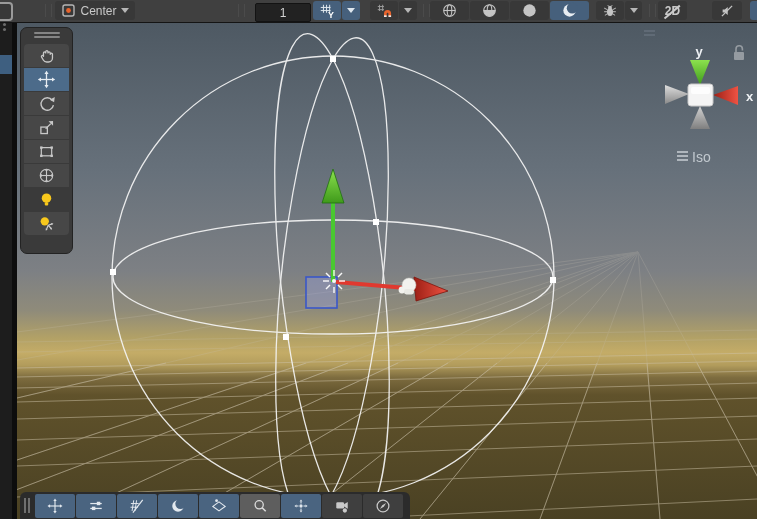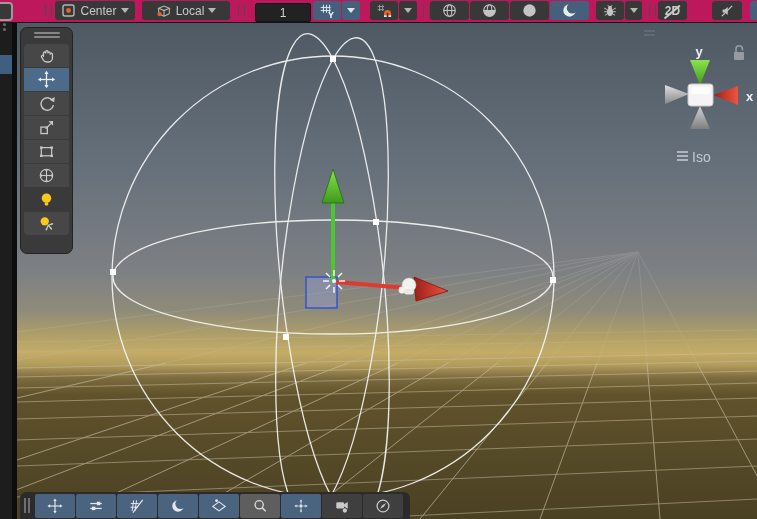--- a/index.html
+++ b/index.html
@@ -1,19 +1,19 @@
 <!DOCTYPE html>
 <html><head>
 <meta charset="utf-8">
 <style>
   html,body{margin:0;padding:0;background:#111;}
   #app{position:relative;width:757px;height:519px;overflow:hidden;font-family:"Liberation Sans",sans-serif;background:#282828;}
 
   
-  #topbar{position:absolute;left:0;top:0;width:757px;height:22px;background:#be185d;border-bottom:1px solid #141414;}
+  #topbar{position:absolute;left:0;top:0;width:757px;height:22px;background:#404040;border-bottom:1px solid #141414;}
   .tb{position:absolute;top:1px;height:19px;background:#383838;border-radius:3px;color:#c9c9c9;
       display:flex;align-items:center;justify-content:center;font-size:12px;gap:4px;box-sizing:border-box;}
   .tb.blue{background:#46607c;color:#e8eef4;}
   .tb .caret{width:0;height:0;border-left:4px solid transparent;border-right:4px solid transparent;border-top:5px solid #b6b6b6;}
   .tb.blue .caret{border-top-color:#dfe7ee;}
   .sep{position:absolute;top:4px;height:13px;width:5px;border-left:1px solid #4b4b4b;border-right:1px solid #4b4b4b;}
   .numfield{position:absolute;top:3px;height:15px;background:#222;border:1px solid #131313;border-radius:2px;
       color:#d2d2d2;font-size:12px;text-align:center;font-family:"Liberation Sans",sans-serif;}
   .slashed{position:relative;}
   .slashline{position:absolute;left:15%;right:15%;top:50%;height:1.6px;background:#c9c9c9;transform:rotate(-40deg);}
@@ -222,35 +222,20 @@
 
     <div class="tb" style="left:55px;width:80px">
       <svg width="15" height="15" viewBox="0 0 15 15">
         <rect x="2" y="2" width="11" height="11" rx="2" fill="none" stroke="#b5b5b5" stroke-width="1.4"></rect>
         <circle cx="7.5" cy="7.5" r="2.4" fill="#e8642d"></circle>
       </svg>
       <span>Center</span>
       <span class="caret"></span>
     </div>
 
-    <div class="tb" style="left:142px;width:88px">
-      <svg width="16" height="16" viewBox="0 0 18 18">
-        <g fill="none" stroke="#b5b5b5" stroke-width="1.2">
-          <polygon points="3,6 9,3.5 15,6 9,8.5"></polygon>
-          <line x1="3" y1="6" x2="3" y2="12"></line>
-            <line x1="15" y1="6" x2="15" y2="12"></line>
-          <line x1="9" y1="8.5" x2="9" y2="15"></line>
-          <line x1="3" y1="12" x2="9" y2="15"></line>
-            <line x1="15" y1="12" x2="9" y2="15"></line>
-        </g>
-        <circle cx="4" cy="12.5" r="2.4" fill="#e8642d"></circle>
-      </svg>
-      <span>Local</span>
-      <span class="caret"></span>
-    </div>
 
     <div class="sep" style="left:238px"></div>
     <input class="numfield" style="left: 255px; width: 50px;" value="1">
 
     <div class="tb blue" style="left:313px;width:28px">
       <svg width="16" height="16" viewBox="0 0 18 18">
         <g stroke="#dfe7ee" stroke-width="1.1">
           <line x1="5" y1="2" x2="5" y2="11"></line>
             <line x1="8.5" y1="2" x2="8.5" y2="11"></line>
             <line x1="12" y1="2" x2="12" y2="11"></line>

